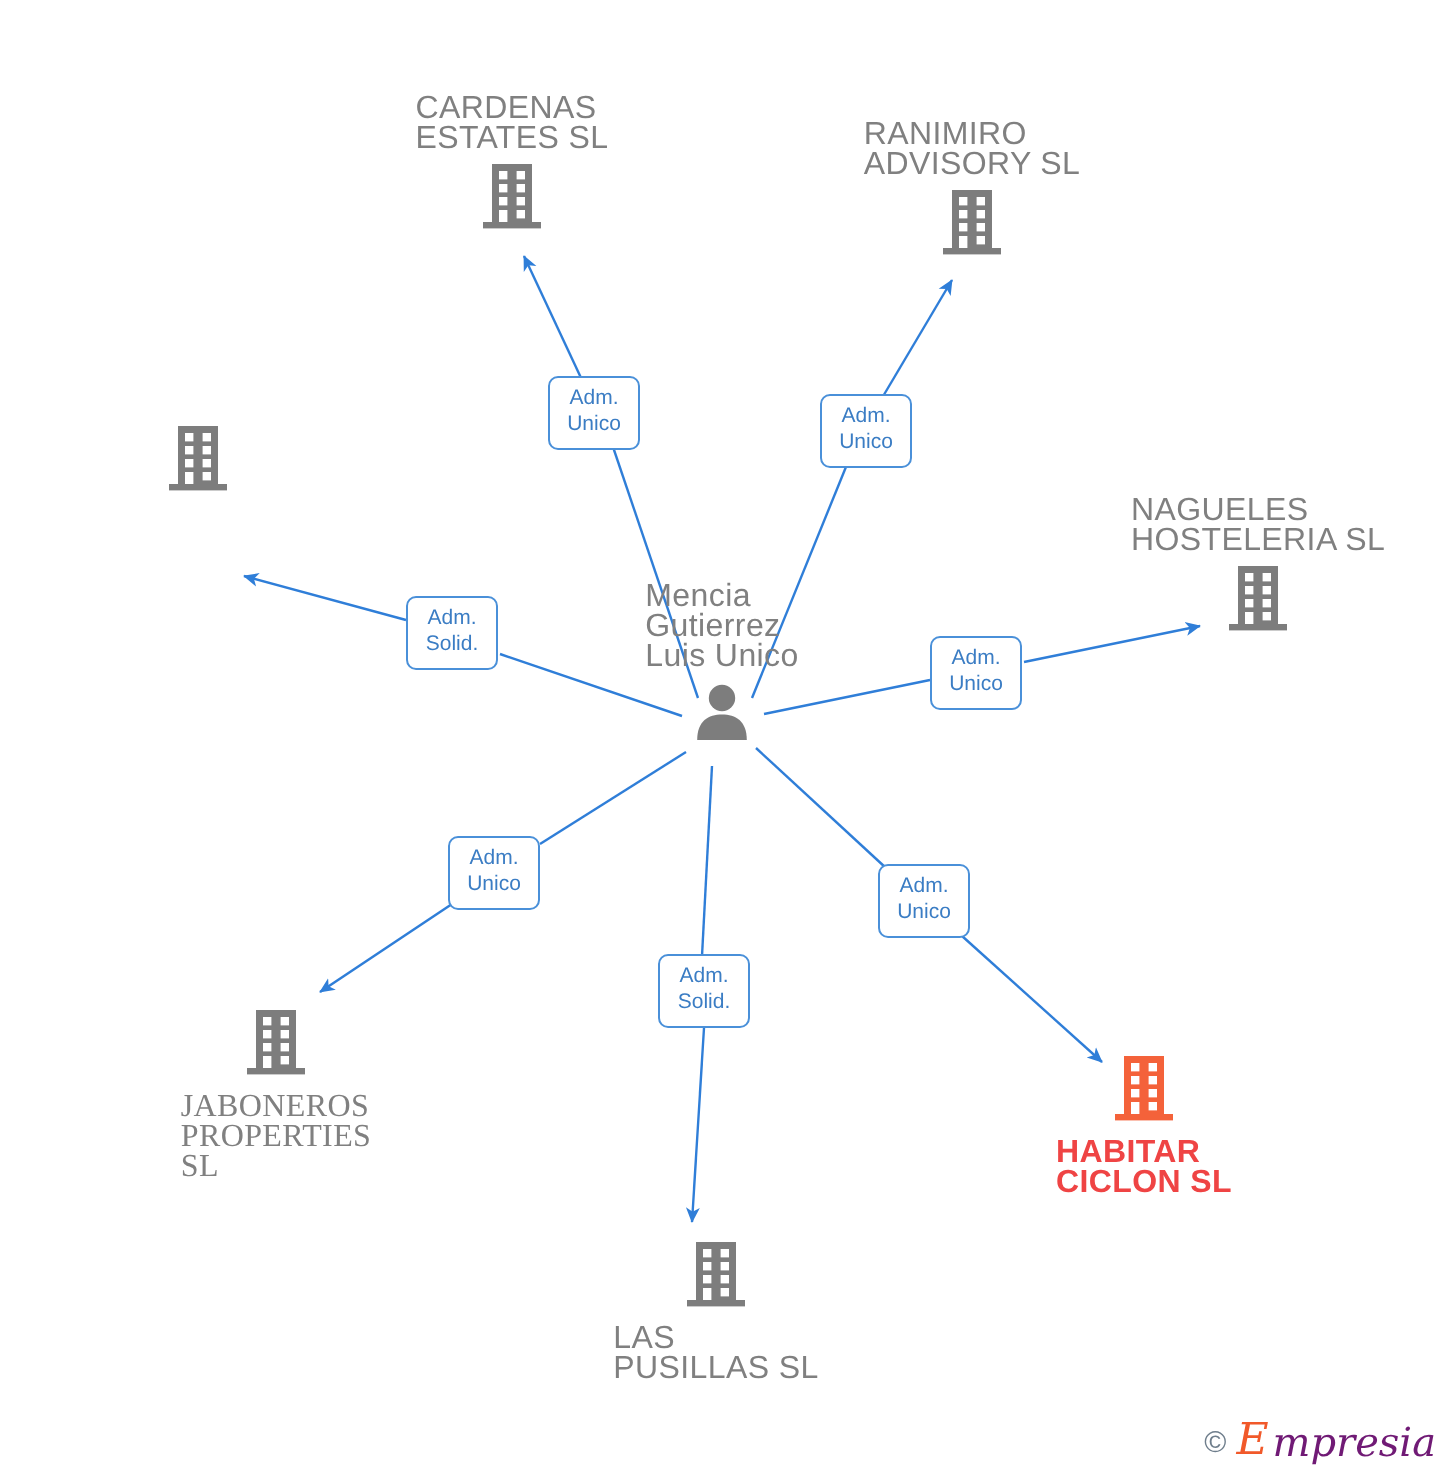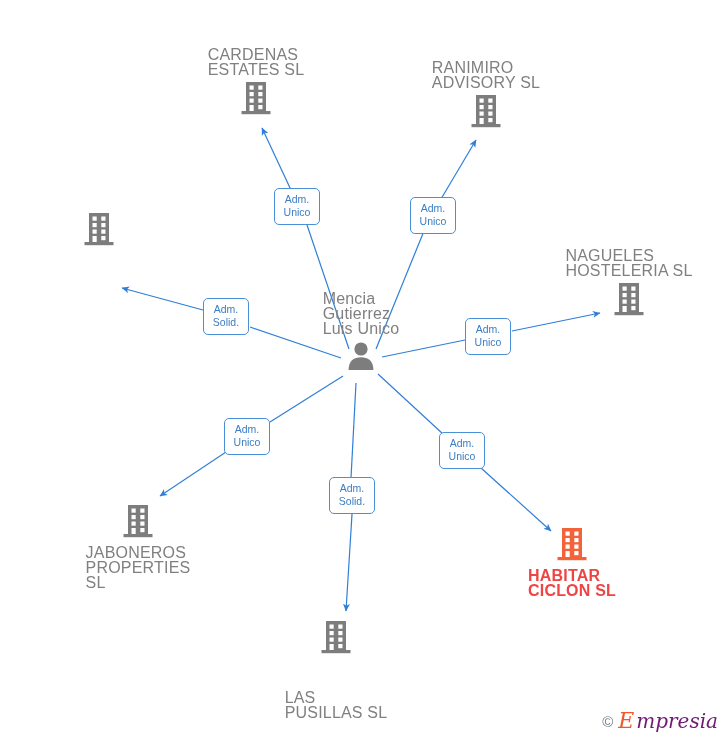--- a/index.html
+++ b/index.html
@@ -224,41 +224,41 @@
         <rect x="9.5" y="11" width="4.2" height="4.2" fill="#ffffff"></rect>
         <rect x="18.3" y="11" width="4.2" height="4.2" fill="#ffffff"></rect>
         <rect x="9.5" y="17.5" width="4.2" height="4.2" fill="#ffffff"></rect>
         <rect x="18.3" y="17.5" width="4.2" height="4.2" fill="#ffffff"></rect>
         <rect x="9.5" y="24" width="4.2" height="6" fill="#ffffff"></rect>
         <rect x="18.3" y="24" width="4.2" height="4.2" fill="#ffffff"></rect>
       </svg>
     </span>
   </div>
 
-  <div class="node label-below" style="left:138px; top:504px;">
+  <div class="node label-below" style="left:138px; top:504px;font-family:Liberation Serif, serif;">
     <span class="node-icon">
       <svg width="32" height="34" viewBox="0 0 32 34" xmlns="http://www.w3.org/2000/svg">
         <rect x="6" y="1" width="20" height="29" fill="#7d7d7d"></rect>
         <rect x="1.5" y="30" width="29" height="3.2" fill="#7d7d7d"></rect>
         <rect x="9.5" y="4.5" width="4.2" height="4.2" fill="#ffffff"></rect>
         <rect x="18.3" y="4.5" width="4.2" height="4.2" fill="#ffffff"></rect>
         <rect x="9.5" y="11" width="4.2" height="4.2" fill="#ffffff"></rect>
         <rect x="18.3" y="11" width="4.2" height="4.2" fill="#ffffff"></rect>
         <rect x="9.5" y="17.5" width="4.2" height="4.2" fill="#ffffff"></rect>
         <rect x="18.3" y="17.5" width="4.2" height="4.2" fill="#ffffff"></rect>
         <rect x="9.5" y="24" width="4.2" height="6" fill="#ffffff"></rect>
         <rect x="18.3" y="24" width="4.2" height="4.2" fill="#ffffff"></rect>
       </svg>
     </span>
     <div class="node-label">JABONEROS
 PROPERTIES
 SL</div>
   </div>
 
-  <div class="node label-below" style="left:336px; top:620px;gap:29px;">
+  <div class="node label-below" style="left:358px; top:620px;">
     <span class="node-icon">
       <svg width="32" height="34" viewBox="0 0 32 34" xmlns="http://www.w3.org/2000/svg">
         <rect x="6" y="1" width="20" height="29" fill="#7d7d7d"></rect>
         <rect x="1.5" y="30" width="29" height="3.2" fill="#7d7d7d"></rect>
         <rect x="9.5" y="4.5" width="4.2" height="4.2" fill="#ffffff"></rect>
         <rect x="18.3" y="4.5" width="4.2" height="4.2" fill="#ffffff"></rect>
         <rect x="9.5" y="11" width="4.2" height="4.2" fill="#ffffff"></rect>
         <rect x="18.3" y="11" width="4.2" height="4.2" fill="#ffffff"></rect>
         <rect x="9.5" y="17.5" width="4.2" height="4.2" fill="#ffffff"></rect>
         <rect x="18.3" y="17.5" width="4.2" height="4.2" fill="#ffffff"></rect>

